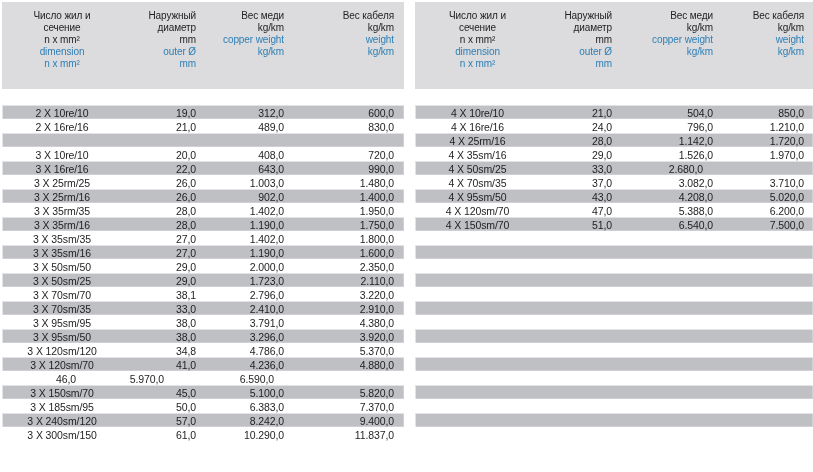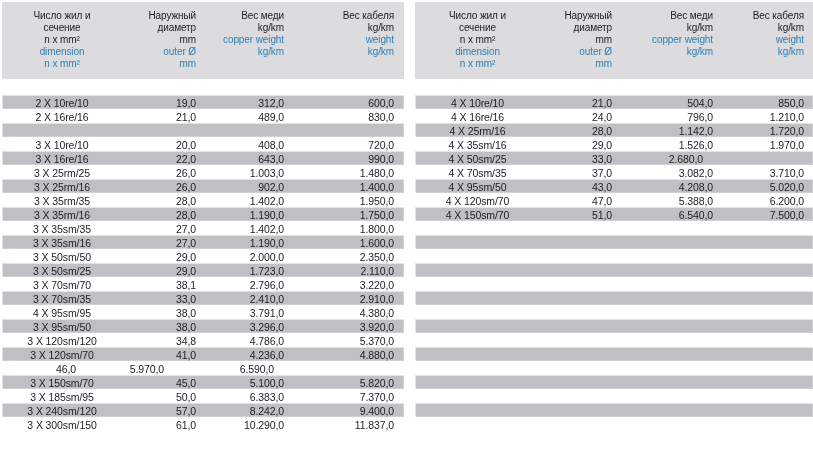--- a/index.html
+++ b/index.html
@@ -14,21 +14,21 @@
     gap: 11px;
     padding: 2px 0 0 2px;
     color: var(--text-dark, #1e1e21);
   }
   .table { flex: 0 0 auto; }
   .t-left  { width: 402px; }
   .t-right { width: 398px; }
 
   .thead {
     background: var(--header-gray, #dcdcde);
-    height: 77px;
+    height: 87px;
     display: flex;
     padding-top: 8px;
     margin-bottom: 16px;
   }
   .hc { font-size: 10px; line-height: 12px; letter-spacing: -0.1px; }
   .hl.dark { color: var(--text-dark, #1e1e21); }
   .hl.blue { color: var(--accent-blue, #2e7fb6); }
 
   .row {
     display: flex;
@@ -176,21 +176,21 @@
           <div class="c3">2.796,0</div>
           <div class="c4">3.220,0</div>
         </div>
         <div class="row odd">
           <div class="c1">3 X 70sm/35</div>
           <div class="c2">33,0</div>
           <div class="c3">2.410,0</div>
           <div class="c4">2.910,0</div>
         </div>
         <div class="row even">
-          <div class="c1">4 X 95sm/95</div>
+          <div class="c1">3 X 95sm/95</div>
           <div class="c2">38,0</div>
           <div class="c3">3.791,0</div>
           <div class="c4">4.380,0</div>
         </div>
         <div class="row odd">
           <div class="c1">3 X 95sm/50</div>
           <div class="c2">38,0</div>
           <div class="c3">3.296,0</div>
           <div class="c4">3.920,0</div>
         </div>

